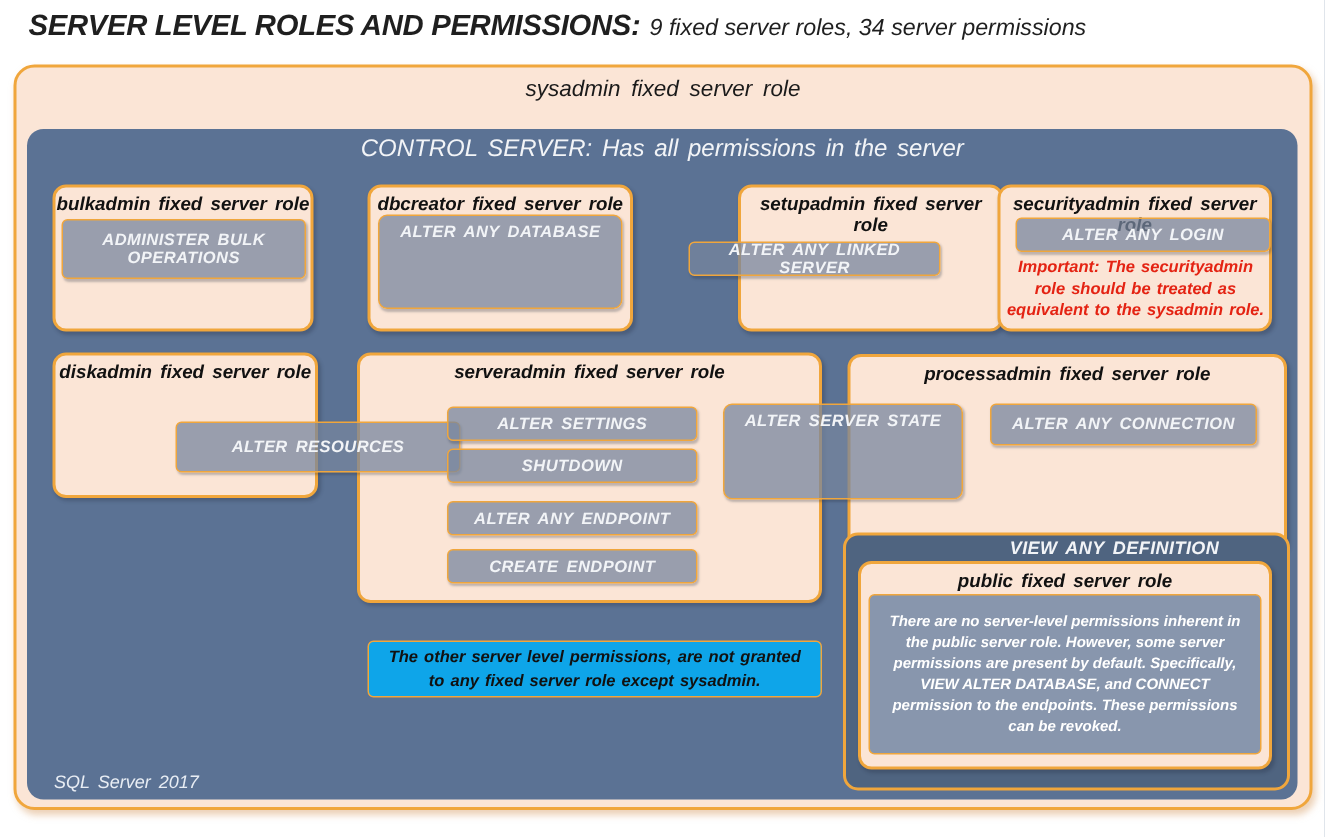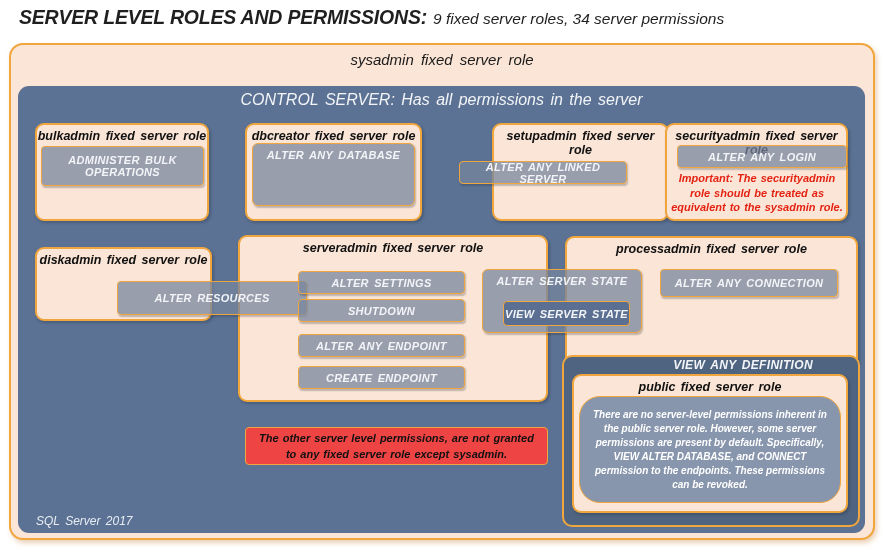--- a/index.html
+++ b/index.html
@@ -49,27 +49,27 @@
     color:#F2F4F7;font-size:11px;font-weight:bold;letter-spacing:.3px;word-spacing:2px;
     display:flex;align-items:center;justify-content:center;text-align:center;
   }
   .warning-text{color:#E42313;font-size:11px;font-weight:bold;line-height:14.5px;text-align:center;word-spacing:1px;}
   
   .vad-box{left:562px;top:355px;width:298px;height:172px;background:#4F6480;border:2px solid #F0A63C;border-radius:10px;}
   .vad-label{left:594px;top:358px;width:298px;text-align:center;color:#F2F4F7;font-size:12px;font-weight:bold;letter-spacing:.3px;word-spacing:2px;}
   .public-box{left:572px;top:374px;width:276px;height:139px;}
   .public-note{
     left:579px;top:396px;width:262px;height:107px;background:#8896AD;
-    border:1.5px solid #F0A63C;border-radius:21px;color:#FFFFFF;
+    border:1.5px solid #F0A63C;border-radius:4px;color:#FFFFFF;
     font-size:10px;font-weight:bold;line-height:14px;text-align:center;
     padding:8px 8px;display:flex;align-items:center;justify-content:center;
   }
   
   .footnote-box{
-    left:245px;top:427px;width:303px;height:38px;background:#ef4444;
+    left:245px;top:427px;width:303px;height:38px;background:#0ea5e9;
     border:1.5px solid #F0A63C;border-radius:4px;color:#111;
     font-size:11px;font-weight:bold;line-height:16px;text-align:center;
     display:flex;align-items:center;justify-content:center;padding:0 8px;word-spacing:1px;
   }
 </style>
 </head>
 <body>
 
 <div class="stage">
 
@@ -100,41 +100,40 @@
 
   <div class="abs perm-wrap" style="left:252px;top:143px;width:163px;height:63px;">
     <div class="wrap-label">ALTER ANY DATABASE</div>
   </div>
 
   <div class="abs perm" style="left:459px;top:161px;width:168px;height:23px;">ALTER ANY LINKED SERVER</div>
 
   <div class="abs perm" style="left:677px;top:145px;width:170px;height:23px;">ALTER ANY LOGIN</div>
   <div class="abs warning-text" style="left:670px;top:171px;width:174px;">Important: The securityadmin role should be treated as equivalent to the sysadmin role.</div>
 
-  <div class="abs role-box" style="left:35px;top:247px;width:177px;height:74px;">
+  <div class="abs role-box" style="left:35px;top:235px;width:177px;height:97px;">
     <div class="role-title">diskadmin fixed server role</div>
   </div>
   <div class="abs role-box" style="left:238px;top:235px;width:310px;height:167px;">
     <div class="role-title">serveradmin fixed server role</div>
   </div>
   <div class="abs role-box" style="left:565px;top:236px;width:293px;height:134px;">
     <div class="role-title">processadmin fixed server role</div>
   </div>
 
   <div class="abs perm" style="left:117px;top:269px;width:190px;height:34px;margin-top:12px;">ALTER RESOURCES</div>
 
   <div class="abs perm" style="left:298px;top:271px;width:167px;height:23px;">ALTER SETTINGS</div>
   <div class="abs perm" style="left:298px;top:299px;width:167px;height:23px;">SHUTDOWN</div>
   <div class="abs perm" style="left:298px;top:334px;width:167px;height:23px;">ALTER ANY ENDPOINT</div>
   <div class="abs perm" style="left:298px;top:366px;width:167px;height:23px;text-align:right;">CREATE ENDPOINT</div>
 
   <div class="abs perm-wrap" style="left:482px;top:269px;width:160px;height:64px;">
     <div class="wrap-label">ALTER SERVER STATE</div>
   </div>
-  <div class="abs perm-solid" style="left:503px;top:301px;width:127px;height:25px;">VIEW SERVER STATE</div>
 
   <div class="abs perm" style="left:660px;top:269px;width:178px;height:28px;">ALTER ANY CONNECTION</div>
 
   <div class="abs vad-box"></div>
   <div class="abs vad-label">VIEW ANY DEFINITION</div>
   <div class="abs role-box public-box">
     <div class="role-title">public fixed server role</div>
   </div>
   <div class="abs public-note">There are no server-level permissions inherent in the public server role. However, some server permissions are present by default. Specifically, VIEW ALTER DATABASE, and CONNECT permission to the endpoints. These permissions can be revoked.</div>
 

